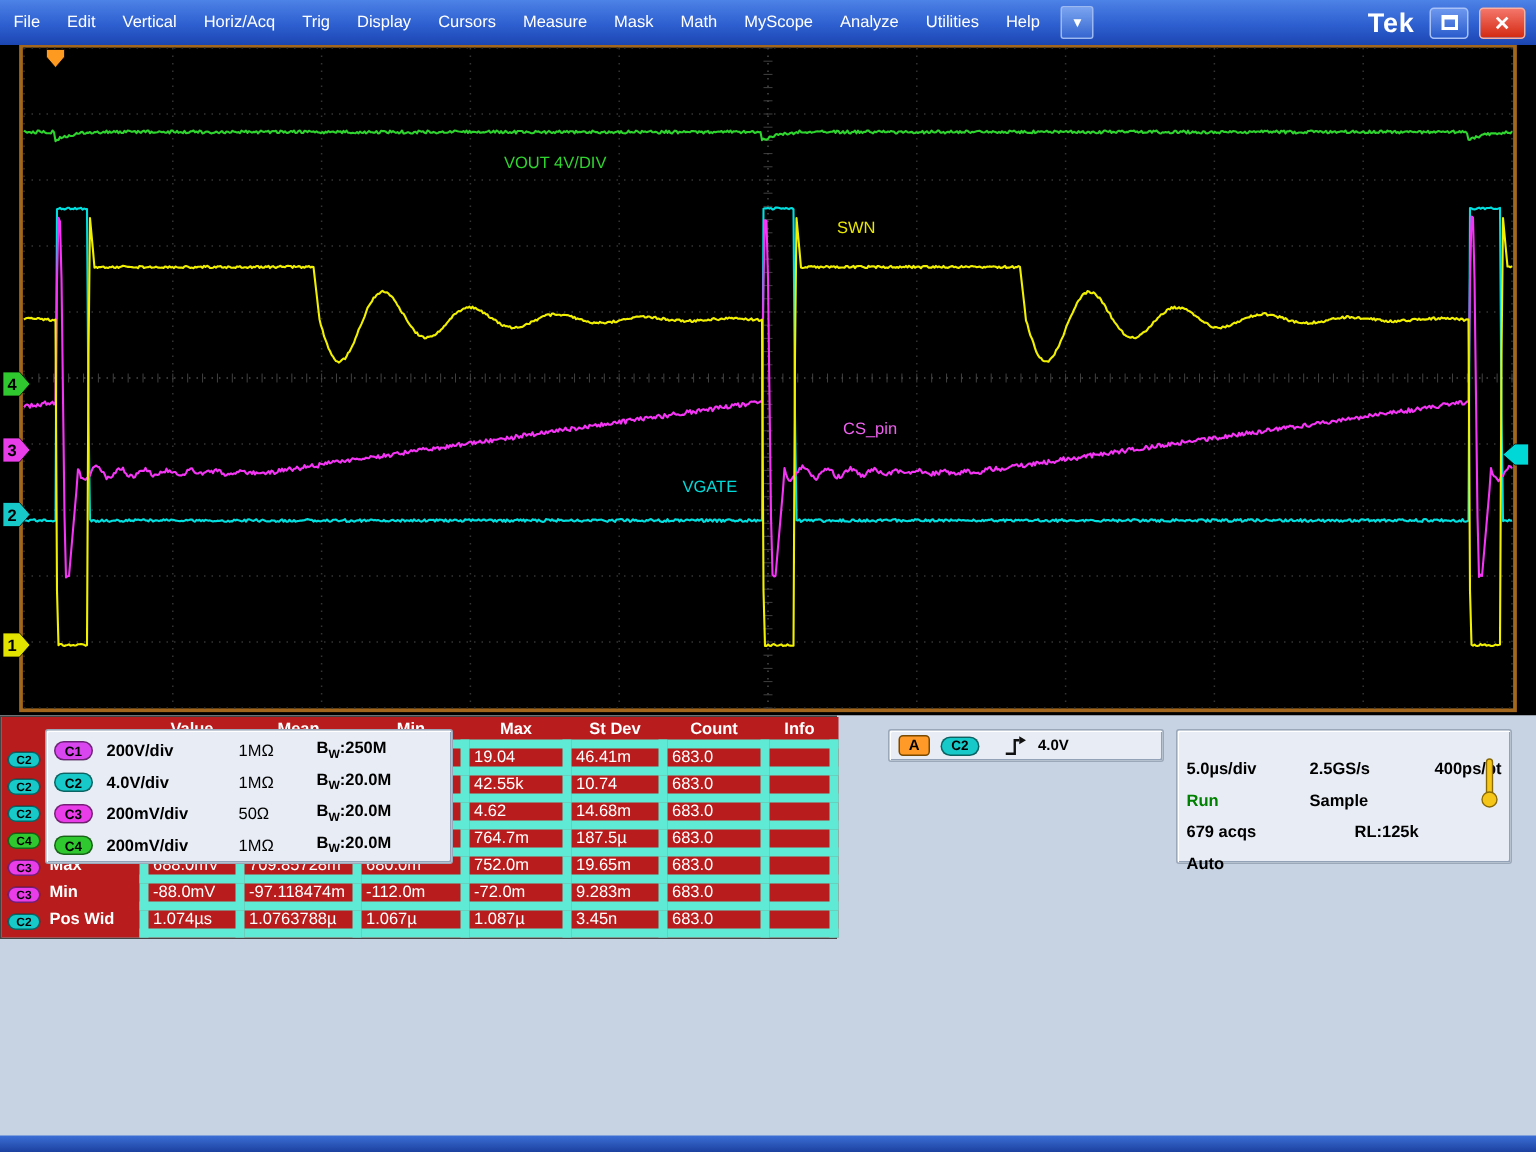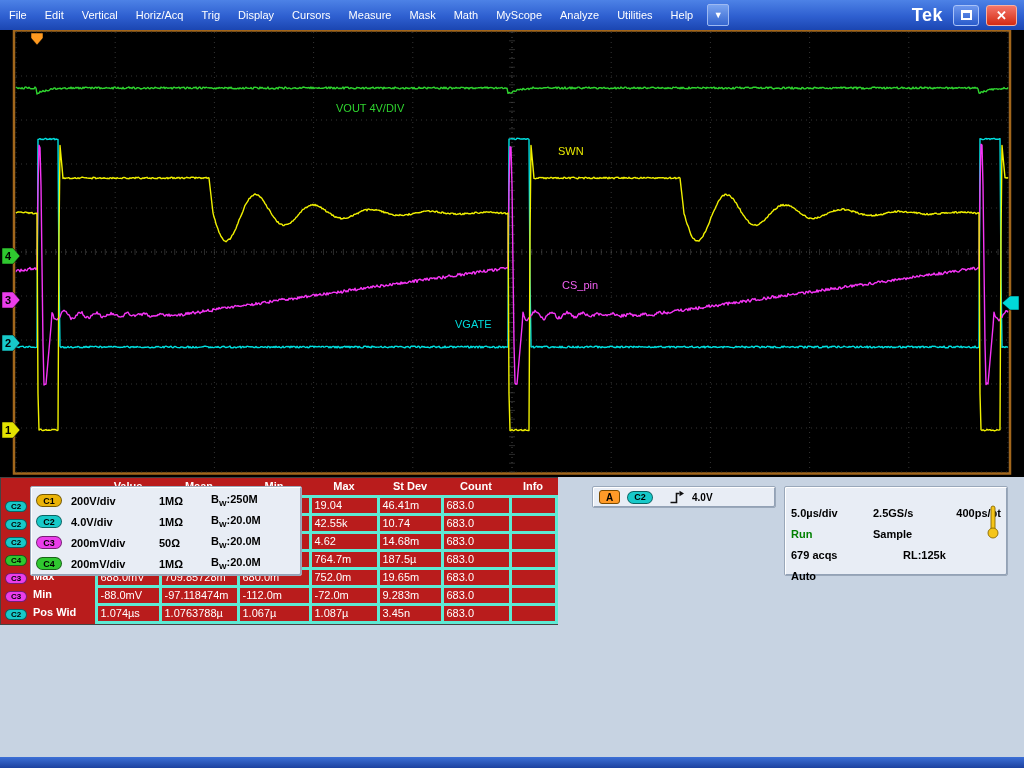--- a/index.html
+++ b/index.html
@@ -29,38 +29,38 @@
   
   #bottom{position:absolute;top:477px;left:0;width:1024px;height:280px;background:#c7d3e2;}
   .panel{position:absolute;background:#e8edf5;border:1px solid #9aa8ba;border-radius:2px;
     box-shadow:inset 1px 1px 0 #ffffff, inset -1px -1px 0 #93a2b6;}
   #channel-panel{left:30px;top:9px;width:272px;height:90px;padding:3px 0 0 5px;}
   .ch-row{display:flex;align-items:center;height:21px;}
   .pill{display:inline-flex;align-items:center;justify-content:center;width:26px;height:13px;
     border-radius:7px;font-size:9px;font-weight:bold;color:#000;border:1px solid rgba(0,0,0,.5);margin-right:9px;flex:none;}
   .pill.small{width:22px;height:11px;font-size:8px;margin-right:6px;}
   .ch-scale{width:88px;font-size:11px;font-weight:bold;color:#000;}
-  .ch-imp{width:52px;font-size:11px;font-weight:bold;color:#000;}
+  .ch-imp{width:52px;font-size:11px;font-weight:normal;color:#000;}
   .ch-bw{font-size:11px;font-weight:bold;color:#000;text-align:right;}
   .ch-bw sub{font-size:8px;}
 
   #trigger-panel{left:592px;top:9px;width:184px;height:22px;display:flex;align-items:center;gap:7px;padding-left:6px;}
   .trig-a-badge{width:21px;height:14px;background:#ff9a28;border:1px solid #7a4a00;border-radius:3px;
     font-size:10px;font-weight:bold;color:#000;display:flex;align-items:center;justify-content:center;flex:none;}
   .trig-level{font-size:10px;font-weight:bold;color:#000;}
 
   #horiz-panel{left:784px;top:9px;width:224px;height:90px;padding:15px 0 0 6px;font-size:11px;font-weight:bold;color:#000;}
   .hz-row{display:flex;align-items:center;height:21px;}
   .run-text{color:#008000;}
 
   #meas-panel{left:30px;top:113px;width:558px;background:#000;border:1px solid #444;}
   #meas-table{border-collapse:collapse;table-layout:fixed;width:556px;background:#b91c1c;}
   #meas-table th{font-size:11px;color:#fff;font-weight:bold;text-align:center;height:18px;}
   #meas-table td{font-size:11px;color:#fff;height:18px;padding:0 3px;white-space:nowrap;overflow:hidden;}
-  #meas-table td.v{border:3px solid #5eead4;}
+  #meas-table td.v{border:6px solid #5eead4;}
   #meas-table td.lbl{padding-left:4px;}
   .mname{font-weight:bold;vertical-align:1px;}
 
   #bottombar{position:absolute;top:757px;left:0;width:1024px;height:11px;
     background:linear-gradient(#3c6fd6,#1c419f);}
 </style>
 </head>
 <body>
 
 <div id="menubar">
@@ -290,21 +290,21 @@
       <text x="562" y="259" fill="#f060f0" font-size="11" font-family="Liberation Sans, sans-serif">CS_pin</text>
       <text x="455" y="298" fill="#00dcdc" font-size="11" font-family="Liberation Sans, sans-serif">VGATE</text>
     </svg>
 </div>
 
 <div id="bottom">
 
   <div id="channel-panel" class="panel">
     <div id="channel-rows">
         <div class="ch-row">
-          <span class="pill" style="background: #eab308;">C1</span>
+          <span class="pill" style="background: #d946ef;">C1</span>
           <span class="ch-scale">200V/div</span>
           <span class="ch-imp">1MΩ</span>
           <span class="ch-bw"><span>B</span><sub>W</sub><span>:250M</span></span>
         </div>
         <div class="ch-row">
           <span class="pill" style="background: rgb(23, 201, 201);">C2</span>
           <span class="ch-scale">4.0V/div</span>
           <span class="ch-imp">1MΩ</span>
           <span class="ch-bw"><span>B</span><sub>W</sub><span>:20.0M</span></span>
         </div>

